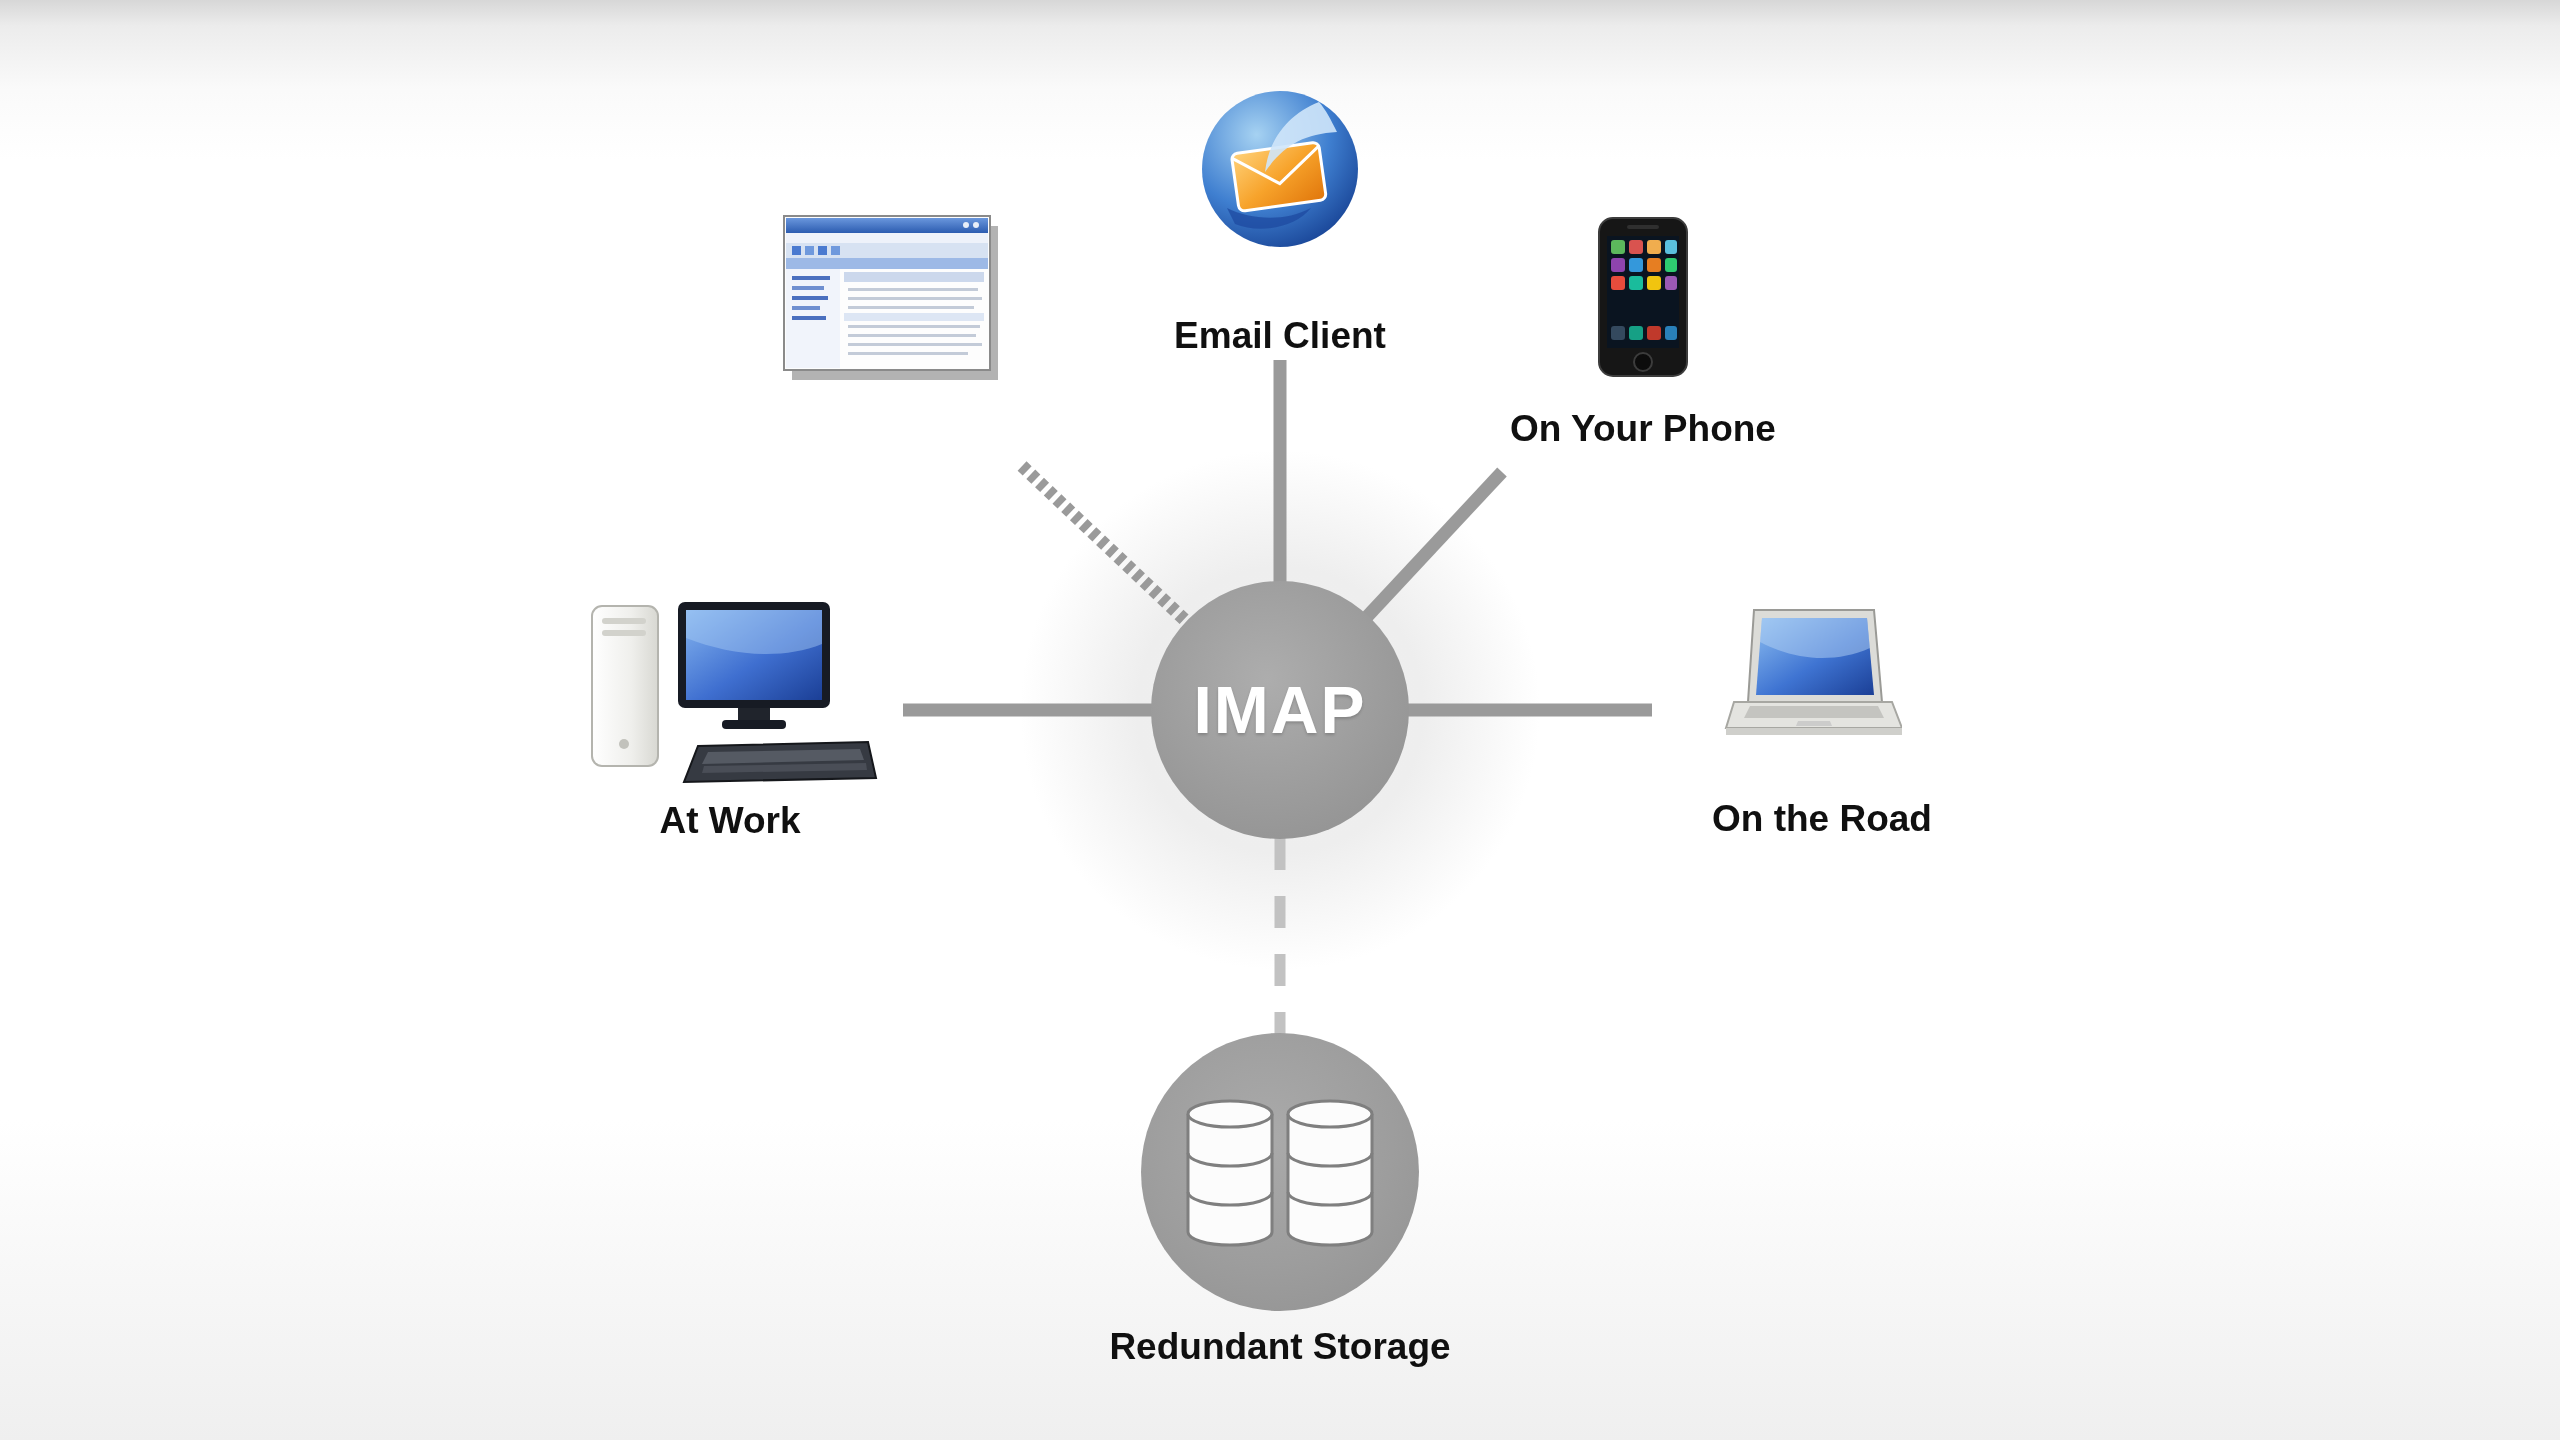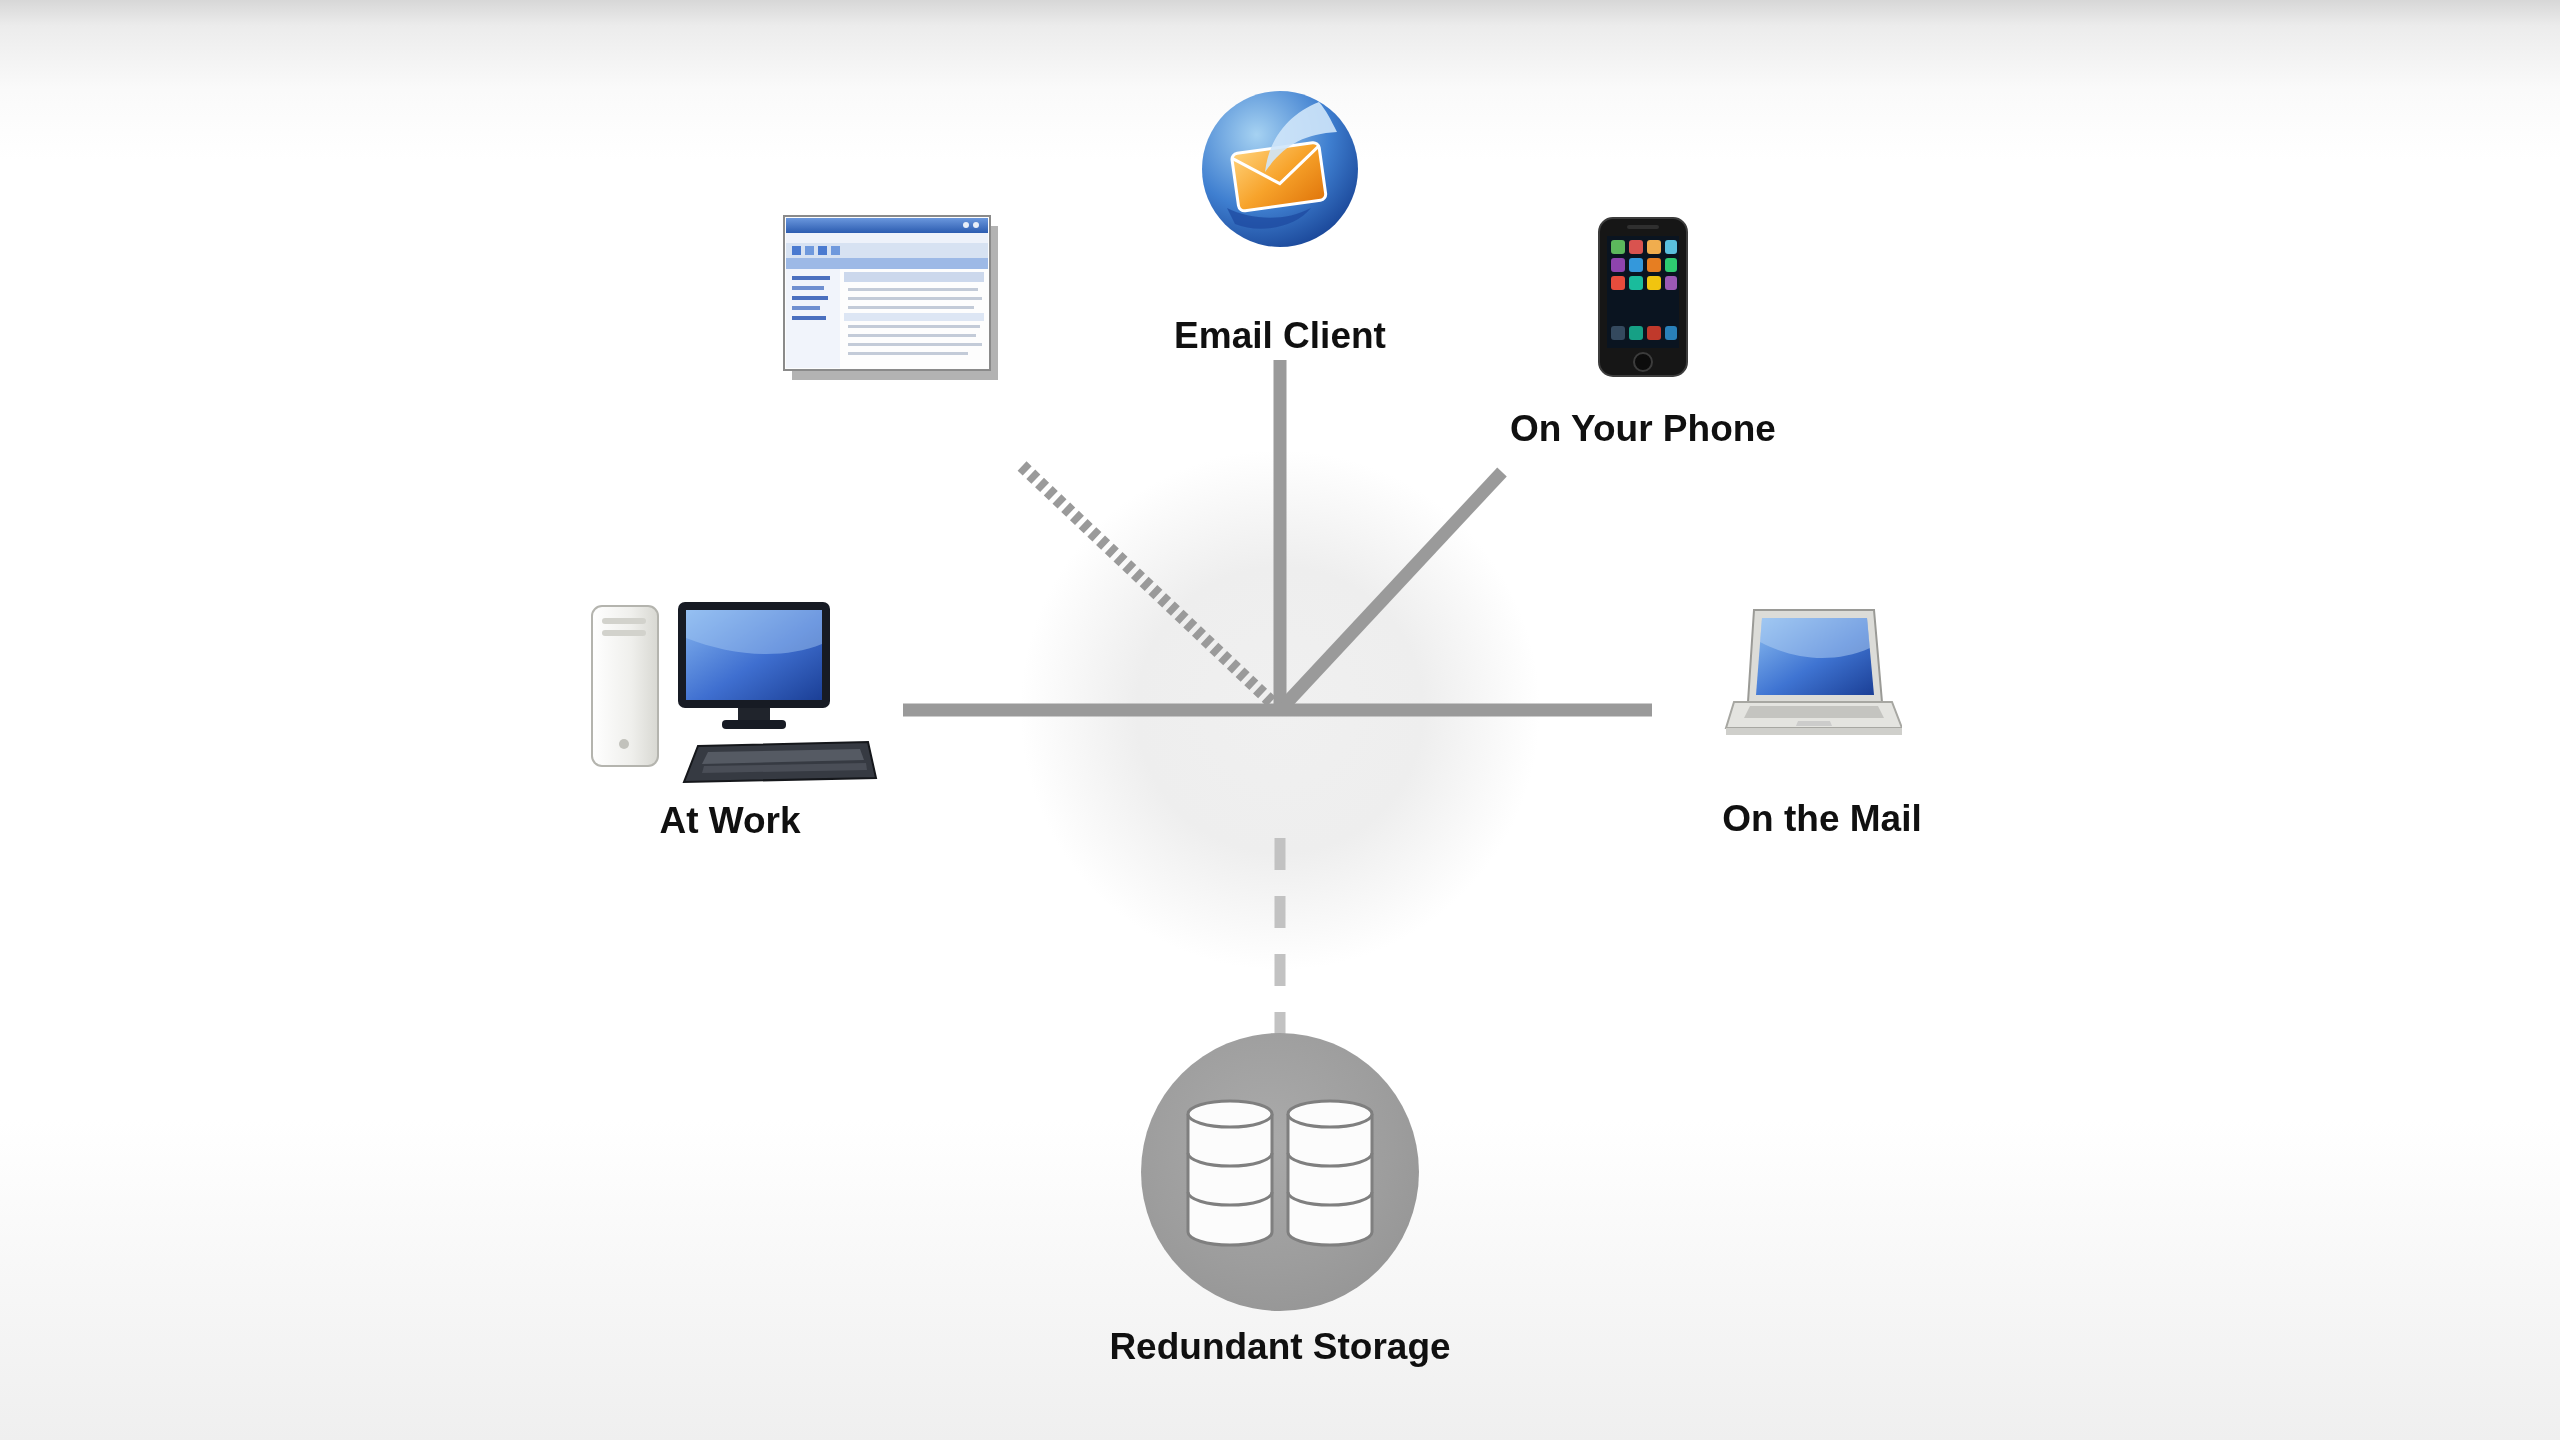--- a/index.html
+++ b/index.html
@@ -62,20 +62,23 @@
 
   <svg class="abs connectors" width="2560" height="1440" viewBox="0 0 2560 1440">
     <line x1="1280" y1="710" x2="1280" y2="360" stroke="#9a9a9a" stroke-width="13"></line>
     <line x1="1280" y1="710" x2="1502" y2="472" stroke="#9a9a9a" stroke-width="13"></line>
     <line x1="1280" y1="710" x2="1022" y2="466" stroke="#9a9a9a" stroke-width="13" stroke-dasharray="7 5"></line>
     <line x1="903" y1="710" x2="1280" y2="710" stroke="#9a9a9a" stroke-width="13"></line>
     <line x1="1280" y1="710" x2="1652" y2="710" stroke="#9a9a9a" stroke-width="13"></line>
     <line x1="1280" y1="838" x2="1280" y2="1036" stroke="#c2c2c2" stroke-width="11" stroke-dasharray="32 26"></line>
   </svg>
 
+  <div class="abs hub">
+    <span class="hub-label">IMAP</span>
+  </div>
 
   <svg class="abs icon-email" width="166" height="170" viewBox="0 0 166 170">
     <defs>
       <radialGradient id="tbBlue" cx="35%" cy="28%" r="85%">
         <stop offset="0%" stop-color="#a6d2f2"></stop>
         <stop offset="55%" stop-color="#3f7fd0"></stop>
         <stop offset="100%" stop-color="#123a8c"></stop>
       </radialGradient>
       <linearGradient id="tbOrange" x1="0" y1="0" x2="1" y2="1">
         <stop offset="0%" stop-color="#ffd27a"></stop>
@@ -192,21 +195,21 @@
       </linearGradient>
     </defs>
     <path d="M30 6 L150 6 L158 98 L24 98 Z" fill="#dcdcd8" stroke="#9a9a96" stroke-width="2"></path>
     <path d="M38 14 L143 14 L150 91 L32 91 Z" fill="url(#lapBlue)"></path>
     <path d="M38 14 L143 14 L146 44 C110 60 70 56 36 38 Z" fill="#b3d2f4" opacity="0.5"></path>
     <path d="M10 98 L168 98 L178 124 L2 124 Z" fill="#e4e4e0" stroke="#a7a7a2" stroke-width="2"></path>
     <path d="M26 102 L154 102 L160 114 L20 114 Z" fill="#c4c4c0"></path>
     <path d="M74 117 L106 117 L108 122 L72 122 Z" fill="#cccccb"></path>
     <rect x="2" y="124" width="176" height="7" fill="#cfcfcb"></rect>
   </svg>
-  <div class="abs node-label lbl-road">On the Mail</div>
+  <div class="abs node-label lbl-road">On the Road</div>
 
   <div class="abs storage-circle">
     <svg width="204" height="160" viewBox="0 0 204 160">
       <g fill="#fcfcfc" stroke="#7f7f7f" stroke-width="3">
         <path d="M10 22 L10 140 A42 13 0 0 0 94 140 L94 22"></path>
         <path d="M10 61 A42 13 0 0 0 94 61" fill="none"></path>
         <path d="M10 100 A42 13 0 0 0 94 100" fill="none"></path>
         <ellipse cx="52" cy="22" rx="42" ry="13"></ellipse>
         <path d="M110 22 L110 140 A42 13 0 0 0 194 140 L194 22"></path>
         <path d="M110 61 A42 13 0 0 0 194 61" fill="none"></path>

